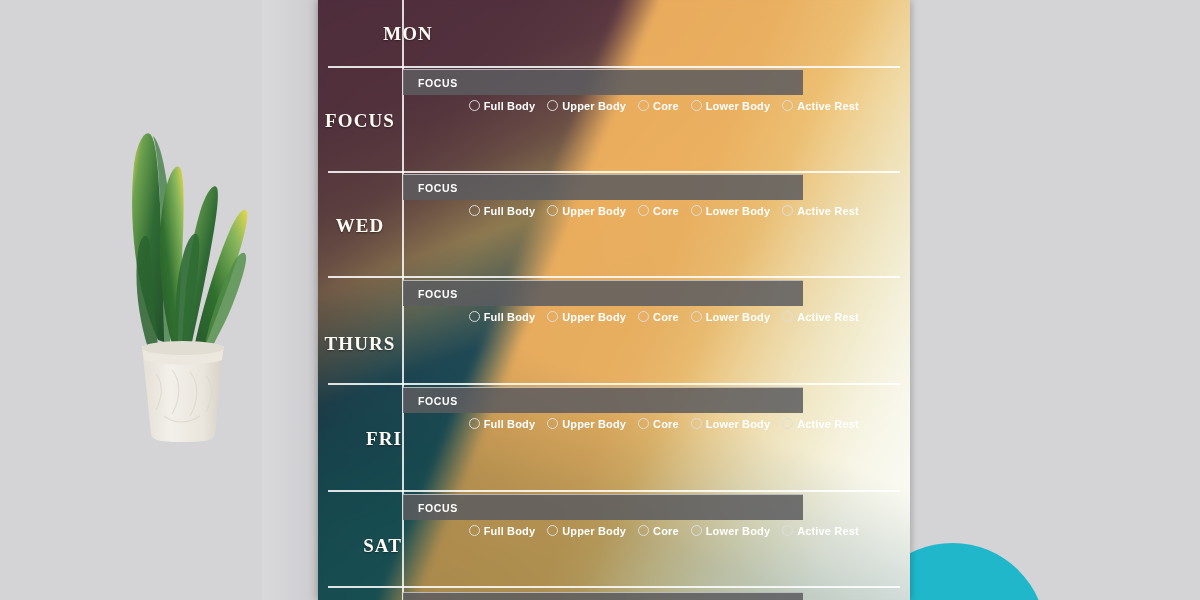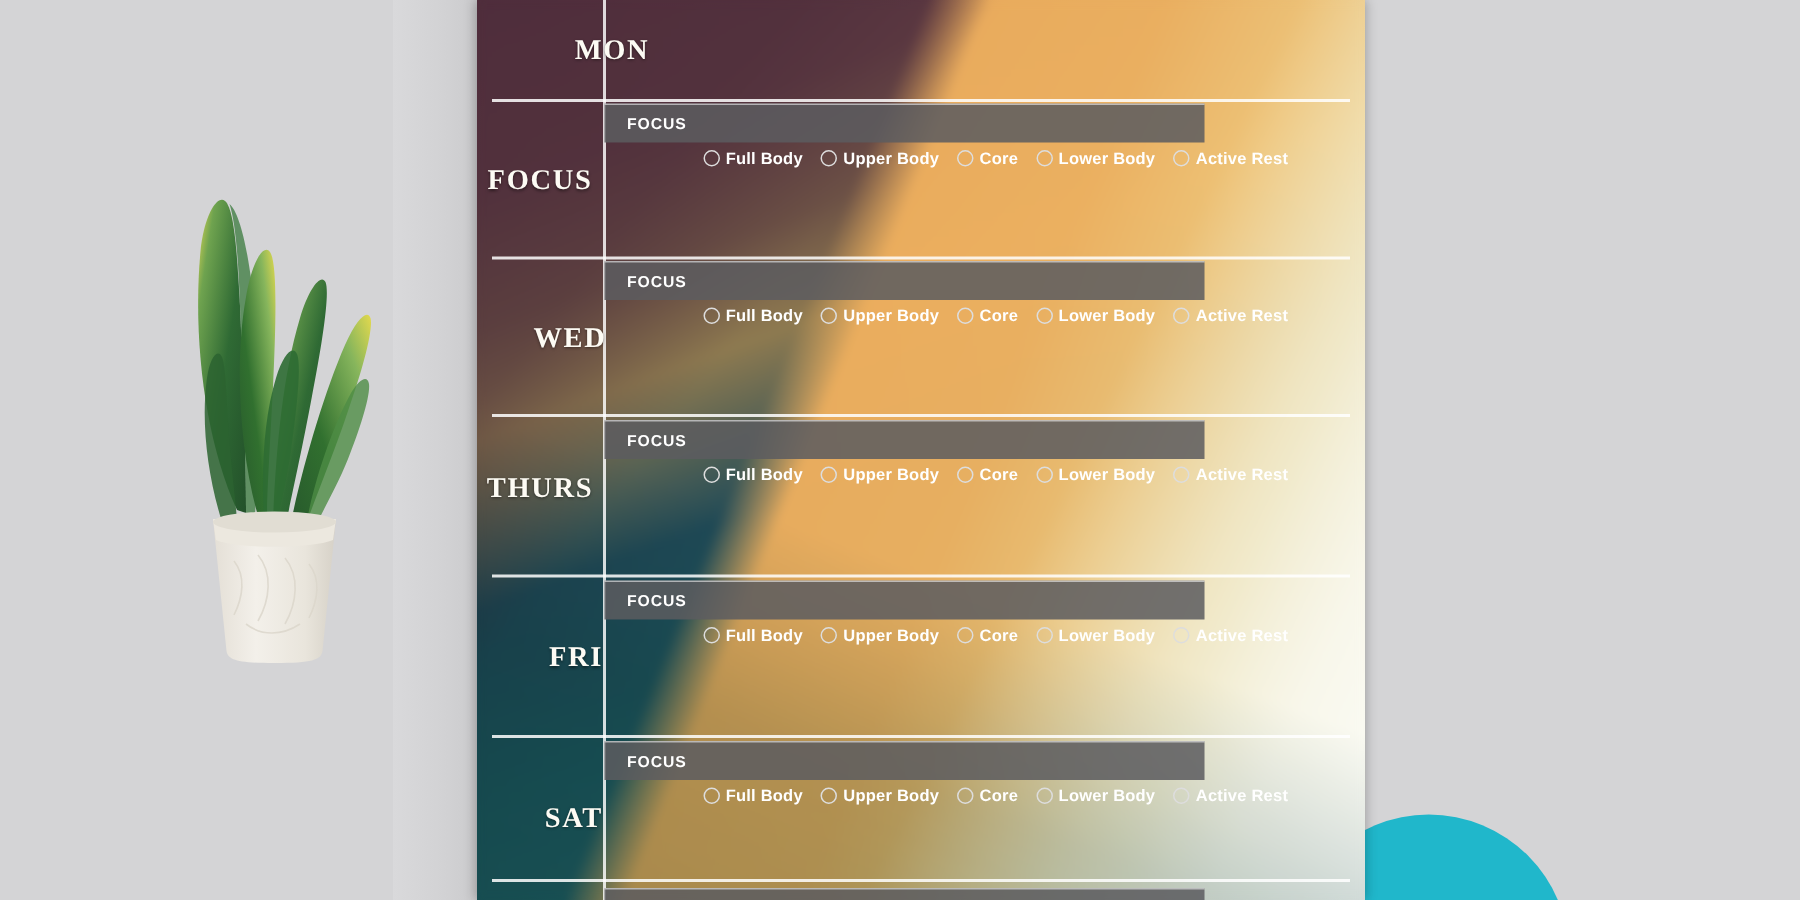--- a/index.html
+++ b/index.html
@@ -293,21 +293,21 @@
           </span>
           <span class="opt">
             <span class="radio"></span>
             <span class="opt-label">Active Rest</span>
           </span>
         </div>
       </div>
 
       <div class="day-row" style="top:171px;height:105px;">
         <div class="hrule"></div>
-        <div class="day-label" style="top:44px;margin-left:20px;">WED</div>
+        <div class="day-label" style="top:44px;">WED</div>
         <div class="focus-bar" style="top:3px;">
           <span class="focus-legend">FOCUS</span>
           <span class="opt">
             <span class="radio"></span>
             <span class="opt-label">Full Body</span>
           </span>
           <span class="opt">
             <span class="radio"></span>
             <span class="opt-label">Upper Body</span>
           </span>
@@ -321,21 +321,21 @@
           </span>
           <span class="opt">
             <span class="radio"></span>
             <span class="opt-label">Active Rest</span>
           </span>
         </div>
       </div>
 
       <div class="day-row" style="top:276px;height:107px;">
         <div class="hrule"></div>
-        <div class="day-label" style="top:39px;">THURS</div>
+        <div class="day-label" style="top:57px;">THURS</div>
         <div class="focus-bar" style="top:4px;">
           <span class="focus-legend">FOCUS</span>
           <span class="opt">
             <span class="radio"></span>
             <span class="opt-label">Full Body</span>
           </span>
           <span class="opt">
             <span class="radio"></span>
             <span class="opt-label">Upper Body</span>
           </span>

